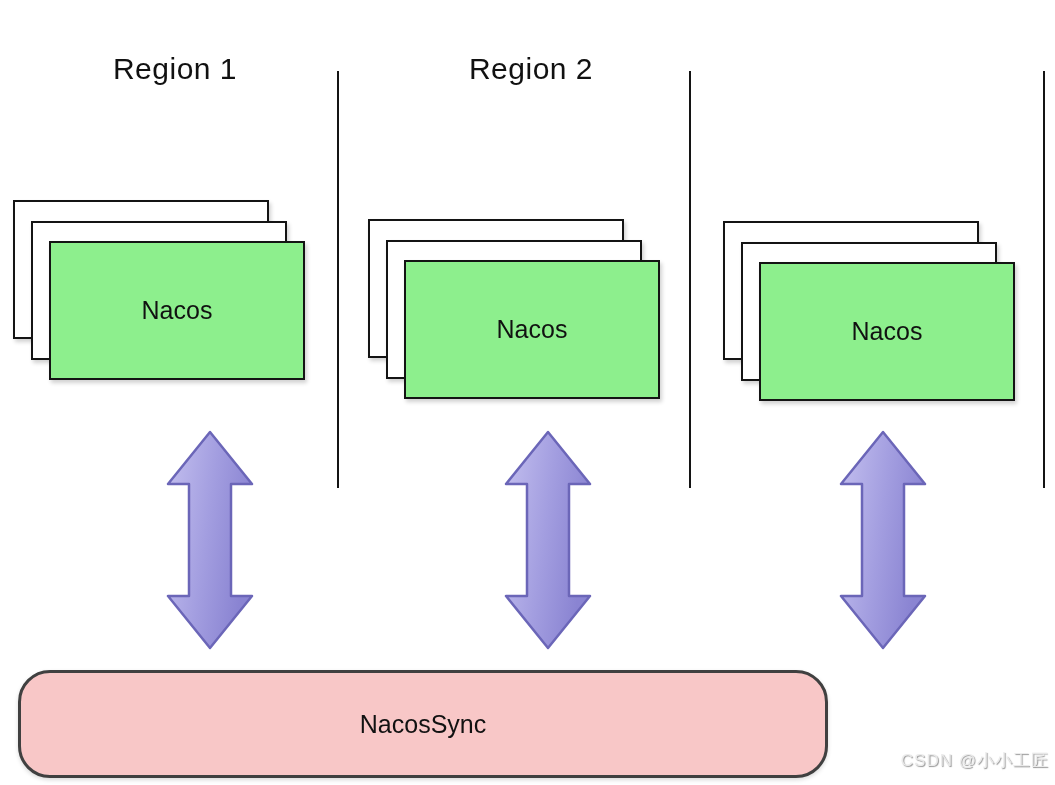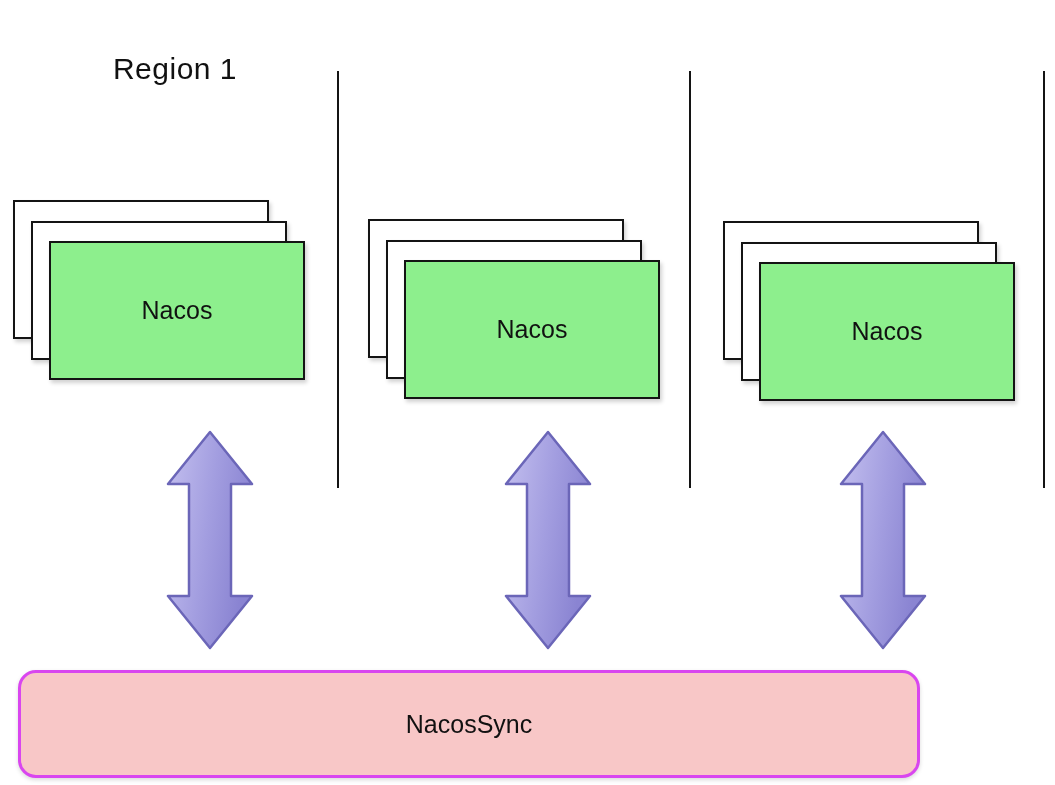--- a/index.html
+++ b/index.html
@@ -85,25 +85,25 @@
   #arrow-1 { left: 165px; }
   #arrow-2 { left: 503px; }
   #arrow-3 { left: 838px; }
   .arrow svg { display: block; width: 90px; height: 222px; }
 
   
   #sync-bar {
     position: absolute;
     left: 18px;
     top: 670px;
-    width: 902px;
+    width: 810px;
     height: 108px;
     background: #f8c7c7;
-    border: 3px solid #d946ef;
-    border-radius: 18px;
+    border: 3px solid #404040;
+    border-radius: 32px;
     box-sizing: border-box;
     display: flex;
     align-items: center;
     justify-content: center;
     font-size: 25px;
     color: #111111;
     box-shadow: 0 2px 4px rgba(0,0,0,0.15);
   }
 
   
@@ -133,20 +133,21 @@
     <defs>
       <linearGradient id="arrowGrad" x1="0%" y1="0%" x2="100%" y2="35%">
         <stop offset="0%" stop-color="#c4c0ef"></stop>
         <stop offset="55%" stop-color="#a39ee0"></stop>
         <stop offset="100%" stop-color="#8a84d2"></stop>
       </linearGradient>
     </defs>
   </svg>
 
   <div class="region-label" id="r1-label">Region 1</div>
+  <div class="region-label" id="r2-label">Region 2</div>
 
   <div class="divider" id="divider-1"></div>
   <div class="divider" id="divider-2"></div>
   <div class="divider" id="divider-3"></div>
 
   <div class="stack" id="stack-1">
     <div class="card back"></div>
     <div class="card mid"></div>
     <div class="card front">Nacos</div>
   </div>
@@ -174,14 +175,15 @@
     </svg>
   </div>
   <div class="arrow" id="arrow-3">
     <svg viewBox="0 0 90 222">
       <polygon points="45,3 87,55 66,55 66,167 87,167 45,219 3,167 24,167 24,55 3,55" fill="url(#arrowGrad)" stroke="#6b66b8" stroke-width="2.5" stroke-linejoin="round"></polygon>
     </svg>
   </div>
 
   <div id="sync-bar">NacosSync</div>
 
+  <div id="watermark">CSDN @小小工匠</div>
 
 </div>
 
 </body></html>

